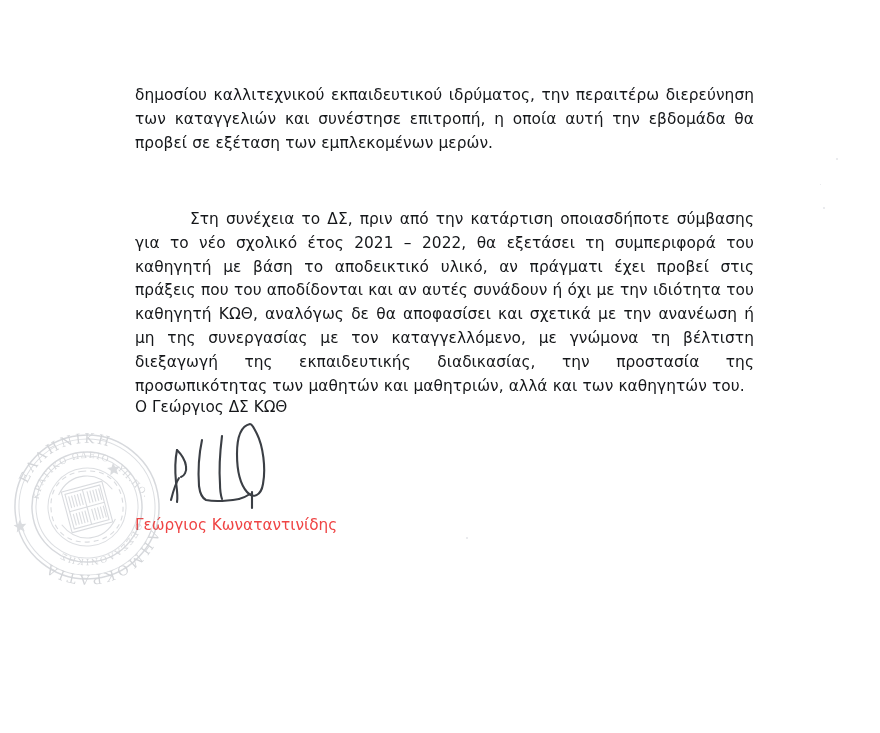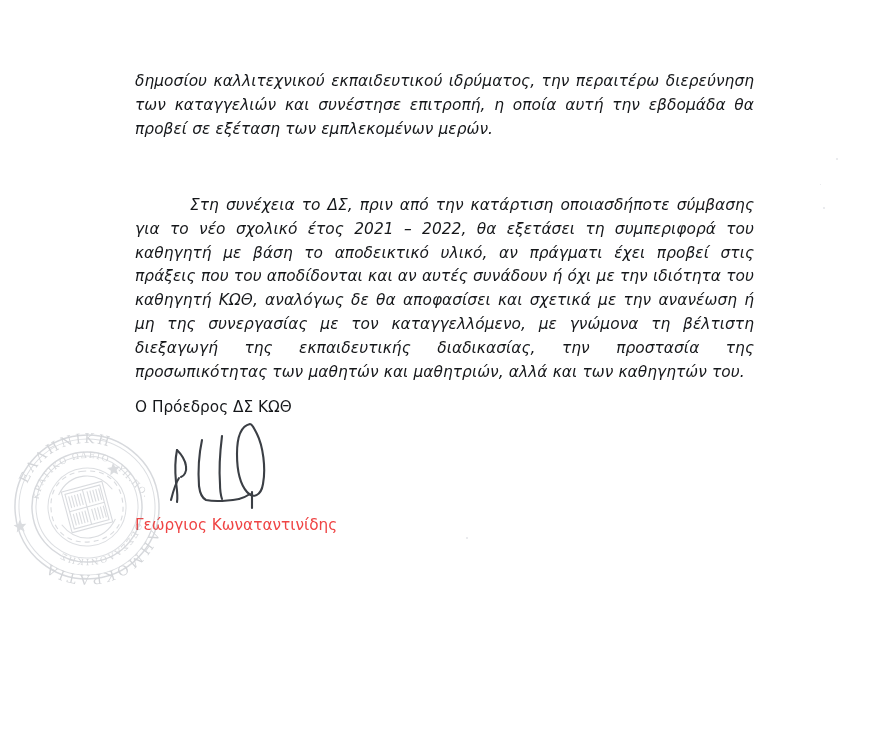--- a/index.html
+++ b/index.html
@@ -15,23 +15,22 @@
     background: #ffffff;
     overflow: hidden;
     font-family: "DejaVu Sans", "Liberation Sans", sans-serif;
     -webkit-font-smoothing: antialiased;
   }
 
   
   .body-col {
     position: absolute;
     left: 135px;
-    top: 70px;
+    top: 84px;
     width: 619px;
-    font-style: italic;
   }
   .para {
     margin: 0;
     text-align: justify;
     text-justify: inter-word;
     font-size: 15.4px;
     line-height: 23.9px;
     color: #15171a;
     letter-spacing: 0.05px;
     word-spacing: 0.2px;
@@ -134,21 +133,21 @@
 <body>
 
 <div id="page">
 
   <div class="body-col">
     <p class="para p1">δημοσίου καλλιτεχνικού εκπαιδευτικού ιδρύματος, την περαιτέρω διερεύνηση των καταγγελιών και συνέστησε επιτροπή, η οποία αυτή την εβδομάδα θα προβεί σε εξέταση των εμπλεκομένων μερών.</p>
     <p class="para p2">Στη συνέχεια το ΔΣ, πριν από την κατάρτιση οποιασδήποτε σύμβασης για το νέο σχολικό έτος 2021 – 2022, θα εξετάσει τη συμπεριφορά του καθηγητή με βάση το αποδεικτικό υλικό, αν πράγματι έχει προβεί στις πράξεις που του αποδίδονται και αν αυτές συνάδουν ή όχι με την ιδιότητα του καθηγητή ΚΩΘ, αναλόγως δε θα αποφασίσει και σχετικά με την ανανέωση ή μη της συνεργασίας με τον καταγγελλόμενο, με γνώμονα τη βέλτιστη διεξαγωγή της εκπαιδευτικής διαδικασίας, την προστασία της προσωπικότητας των μαθητών και μαθητριών, αλλά και των καθηγητών του.</p>
   </div>
 
   <div class="sig-block">
-    <div class="sig-title">Ο Πρόεδρος ΔΣ ΚΩΘ</div>
+    <div class="sig-title">Ο Γεώργιος ΔΣ ΚΩΘ</div>
 
     <svg class="sig-mark" viewBox="0 0 130 96">
       <path d="M24 36 C22 46 22 58 23 68 C24 76 25 82 24 88"></path>
       <path d="M24 36 C28 40 32 45 33 52 C34 58 31 62 28 63"></path>
       <path d="M18 86 C20 78 22 70 26 64"></path>
       <path d="M49 26 C46 40 45 58 46 72 C47 80 49 84 53 86
                C62 88 74 87 86 85"></path>
       <path d="M69 22 C67 38 66 56 67 70 C67 78 68 82 69 85"></path>
       <path d="M86 85 C90 84 94 82 97 80"></path>
       <path d="M97 10 C88 12 84 24 84 40 C84 56 87 70 94 78

